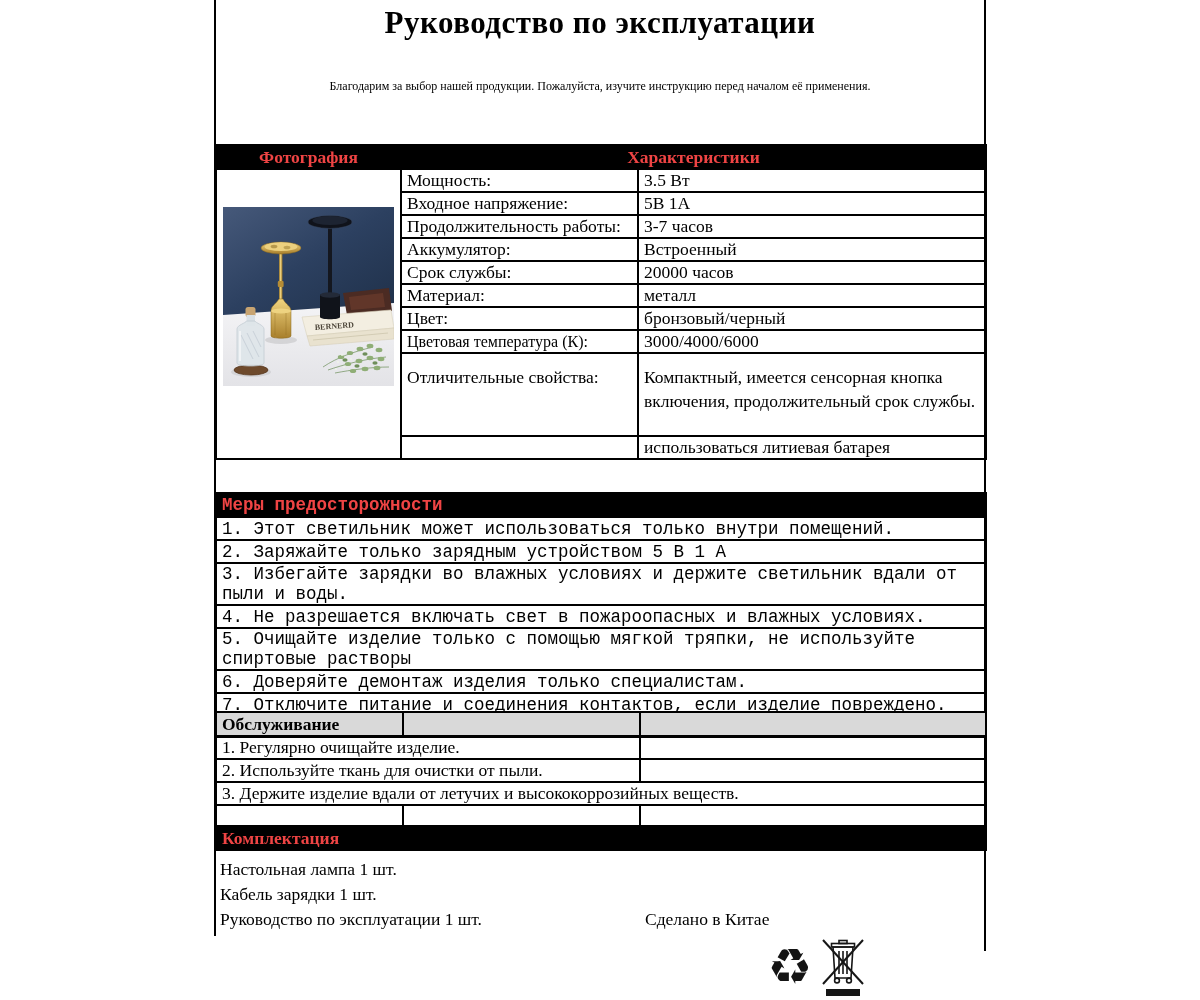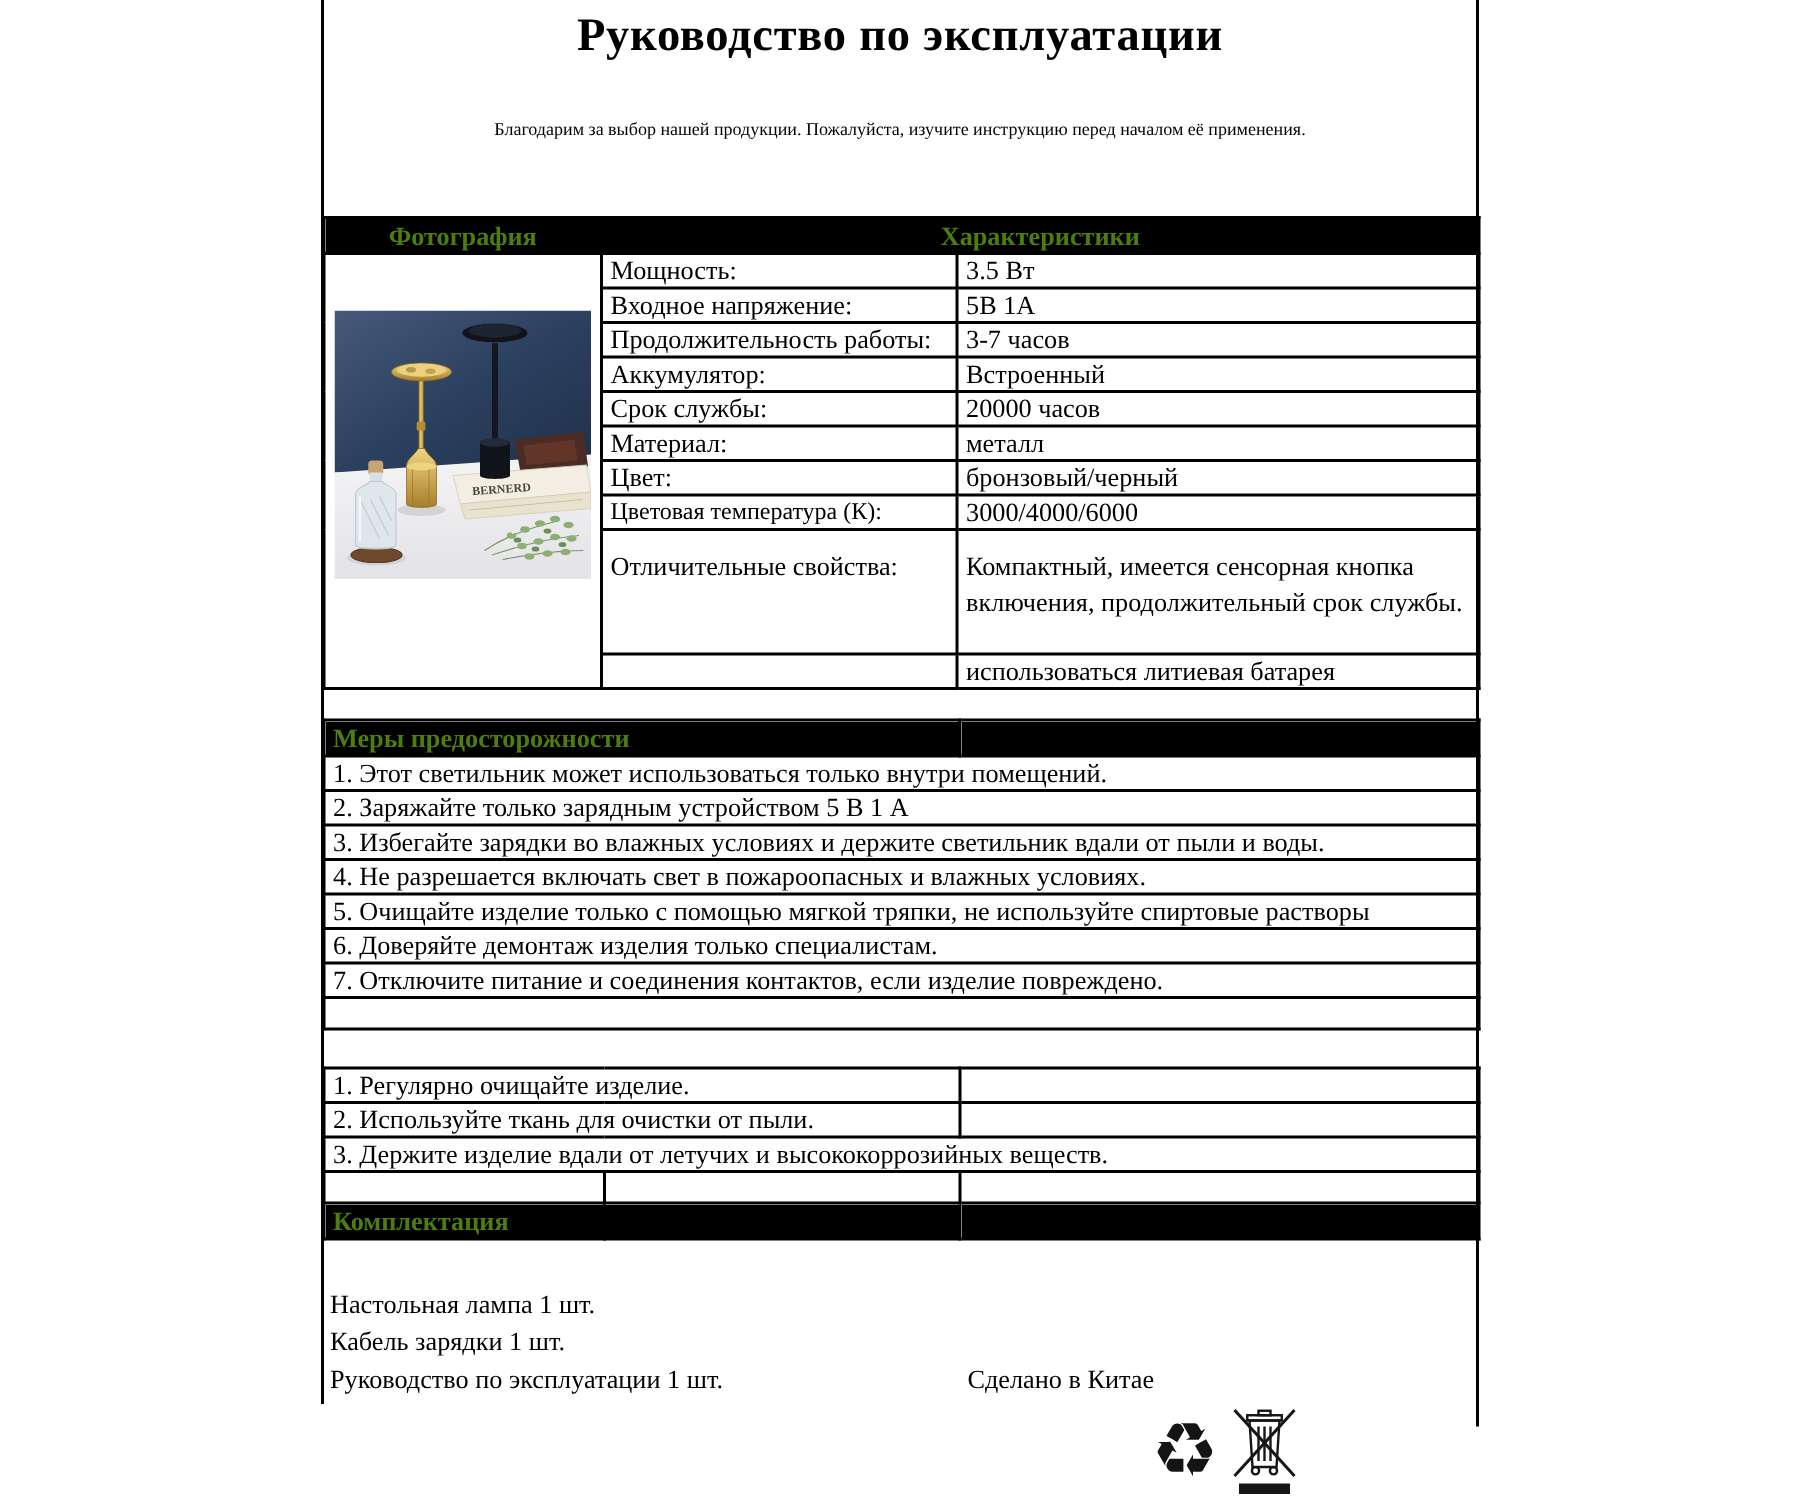--- a/index.html
+++ b/index.html
@@ -17,29 +17,29 @@
     position:absolute;top:5px;left:0;width:770px;text-align:center;
     font-size:31px;font-weight:bold;letter-spacing:.5px;
   }
   .doc-intro{
     position:absolute;top:73px;left:15px;width:740px;text-align:center;
     font-size:12px;line-height:27px;
   }
 
   table{border-collapse:collapse;table-layout:fixed;width:770px;position:absolute;left:0;}
   td{border:2px solid #000;font-size:17.5px;padding:0 5px;overflow:hidden;vertical-align:middle;}
-  .bar-black td{background:#000;color:#4d7c0f;font-weight:bold;}
+  .bar-black td{background:#000;color:#ef4444;font-weight:bold;}
   .bar-gray td{background:#d9d9d9;color:#000;font-weight:bold;}
   .r td{height:21px;}
   .hdr td{height:22px;}
   td.c{text-align:center;}
   td.lab{text-align:left;}
   td.val{text-align:left;}
   #spec-table{top:144px;}
-  #prec-table{top:479px;}
+  #prec-table{top:492px;font-family:Liberation Mono, monospace;}
   #maint-table{top:711px;}
   .blankrow td{height:19px;}
   .tallrow td{height:69px;vertical-align:top;line-height:23.5px;padding-top:12px;}
   .photo-cell{vertical-align:top;padding:0;}
   .photo-wrap{margin:37px auto 0 auto;width:171px;height:179px;}
 
   .pkg-line{position:absolute;left:5px;width:760px;font-size:17.5px;height:25px;}
   #pkg-0{top:859px;}
   #pkg-1{top:884px;}
   #pkg-2{top:909px;}
@@ -249,20 +249,25 @@
   </tbody>
     </table>
 
   <table id="maint-table">
     <colgroup>
         <col style="width:187px">
         <col style="width:237px">
         <col style="width:346px">
       </colgroup>
     <tbody>
+        <tr class="bar-gray hdr">
+      <td>Обслуживание</td>
+      <td></td>
+      <td></td>
+    </tr>
     <tr class="r">
       <td colspan="2">1. Регулярно очищайте изделие.</td>
       <td></td>
     </tr>
     <tr class="r">
       <td colspan="2">2. Используйте ткань для очистки от пыли.</td>
       <td></td>
     </tr>
     <tr class="r">
       <td colspan="3">3. Держите изделие вдали от летучих и высококоррозийных веществ.</td>

